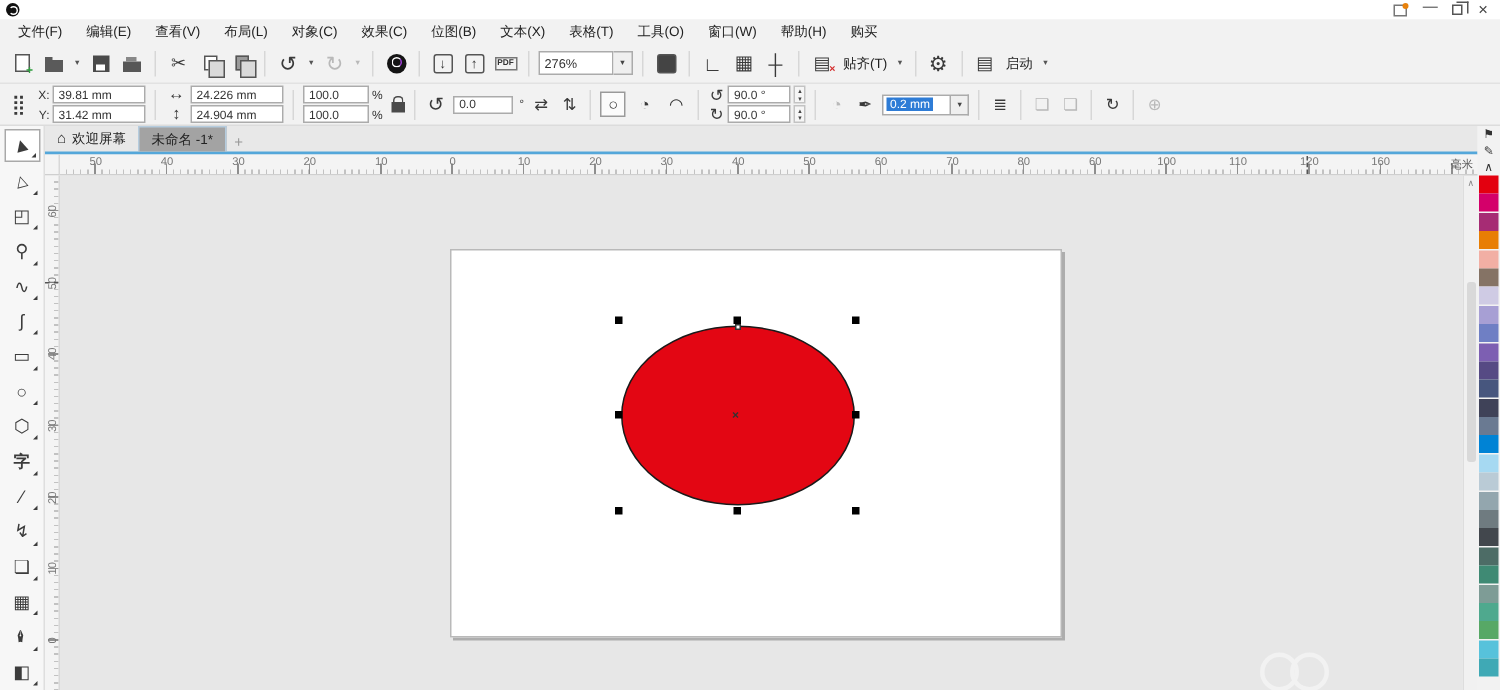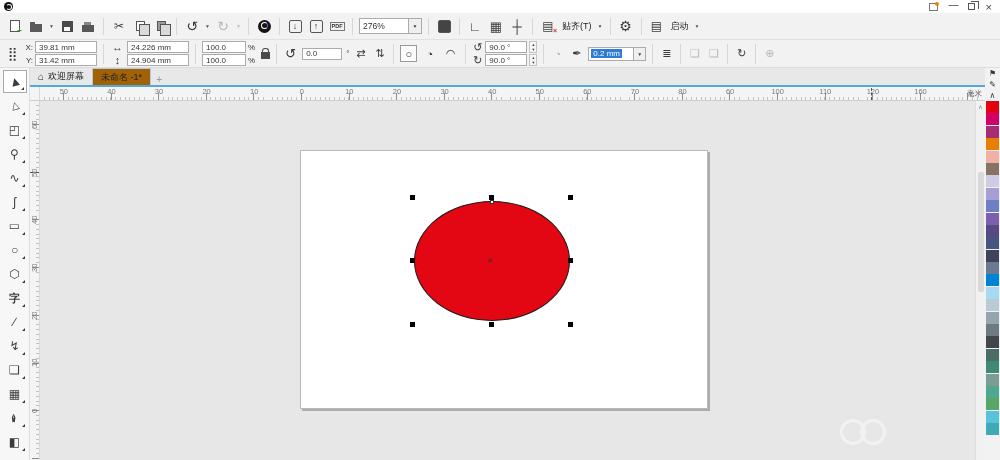--- a/index.html
+++ b/index.html
@@ -82,21 +82,21 @@
   .tool[data-tool="pick-tool"] { background:#FFFFFF; border:1px solid #A9A9A9; }
   .tool[data-tool="pick-tool"] .tglyph, .tool[data-tool="shape-tool"] .tglyph { transform:rotate(-105deg); font-size:10px; }
   .tool[data-tool="text-tool"] .tglyph { font-size:11px; font-weight:bold; }
   .tool[data-tool="eyedropper-tool"] .tglyph { transform:rotate(-90deg); }
 
   
   .docarea { flex:1; display:flex; flex-direction:column; min-width:0; }
   .tabbar { height:19px; background:#E8E8E8; border-bottom:2px solid #54A7DA; display:flex; align-items:flex-end; flex:0 0 auto; }
   .tab { height:17px; display:flex; align-items:center; padding:0 8px; gap:4px; font-size:9px; color:#222; }
   .tab .home-ico { font-size:10px; color:#222; }
-  .tab.active { background:#a16207; border:1px solid #B5CCDE; border-bottom:none; }
+  .tab.active { background:#a3a3a3; border:1px solid #B5CCDE; border-bottom:none; }
   .newtab { width:16px; text-align:center; color:#999; font-size:10px; }
 
   .rulerrow { height:14px; display:flex; flex:0 0 auto; position:relative; }
   .ruler-corner { width:10px; height:14px; background:#F4F4F4; border-right:1px solid #D8D8D8; border-bottom:1px solid #CFCFCF; flex:0 0 auto; }
   .hruler { flex:1; position:relative; border-bottom:1px solid #CFCFCF; overflow:hidden;
     background-color:#F4F4F4;
     background-image:
       repeating-linear-gradient(90deg, transparent 0 23px, #8E8E8E 23px 24px, transparent 24px 47.6px),
       repeating-linear-gradient(90deg, transparent 0 3.8px, #C2C2C2 3.8px 4.76px);
     background-size:100% 7px, 100% 3px;
@@ -145,20 +145,35 @@
   <div class="titlebar">
     <span class="corel-logo"></span>
     <span class="win-controls">
       <span class="acct"></span>
       <span class="minbtn">—</span>
       <span class="restbtn"></span>
       <span class="closebtn">×</span>
     </span>
   </div>
 
+  <div class="menubar">
+    <div class="menu-item">文件(F)</div>
+      <div class="menu-item">编辑(E)</div>
+      <div class="menu-item">查看(V)</div>
+      <div class="menu-item">布局(L)</div>
+      <div class="menu-item">对象(C)</div>
+      <div class="menu-item">效果(C)</div>
+      <div class="menu-item">位图(B)</div>
+      <div class="menu-item">文本(X)</div>
+      <div class="menu-item">表格(T)</div>
+      <div class="menu-item">工具(O)</div>
+      <div class="menu-item">窗口(W)</div>
+      <div class="menu-item">帮助(H)</div>
+      <div class="menu-item">购买</div>
+  </div>
 
   <div class="toolbar">
     <span class="tbi">
         <span class="page-ico">
           <span class="plus">+</span>
         </span>
       </span>
     <span class="tbi">
         <span class="folder-ico"></span>
       </span>

